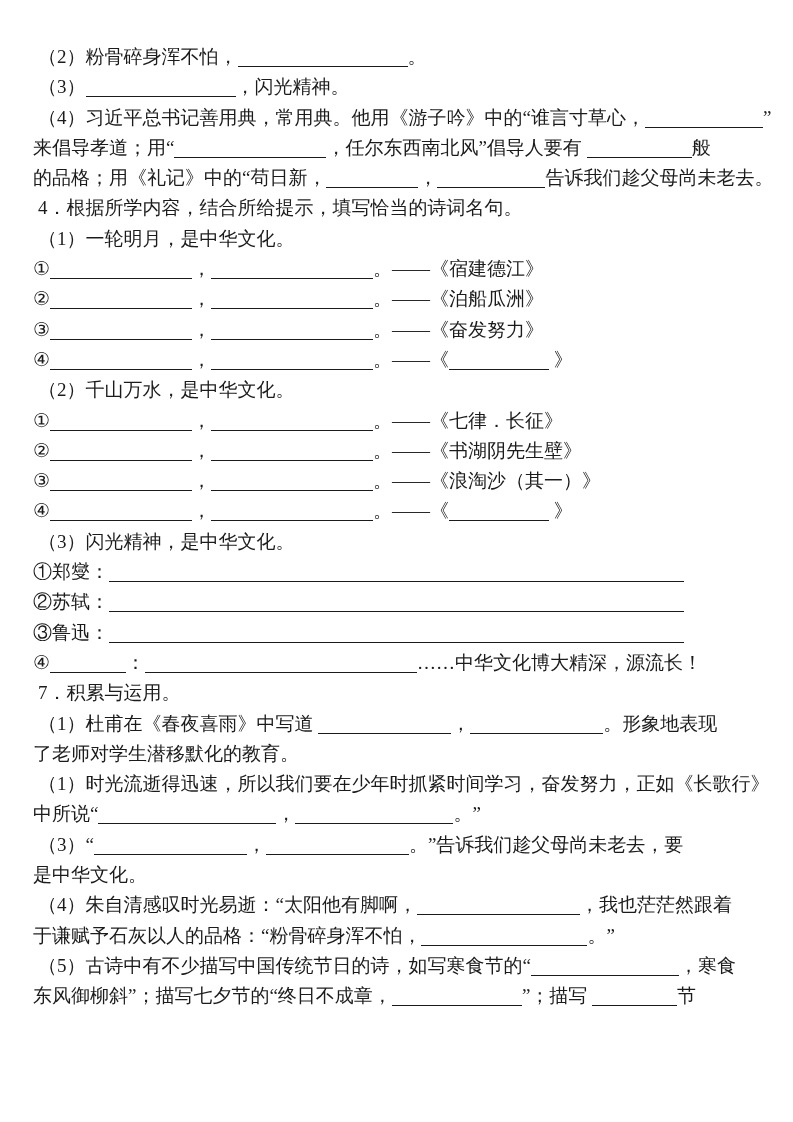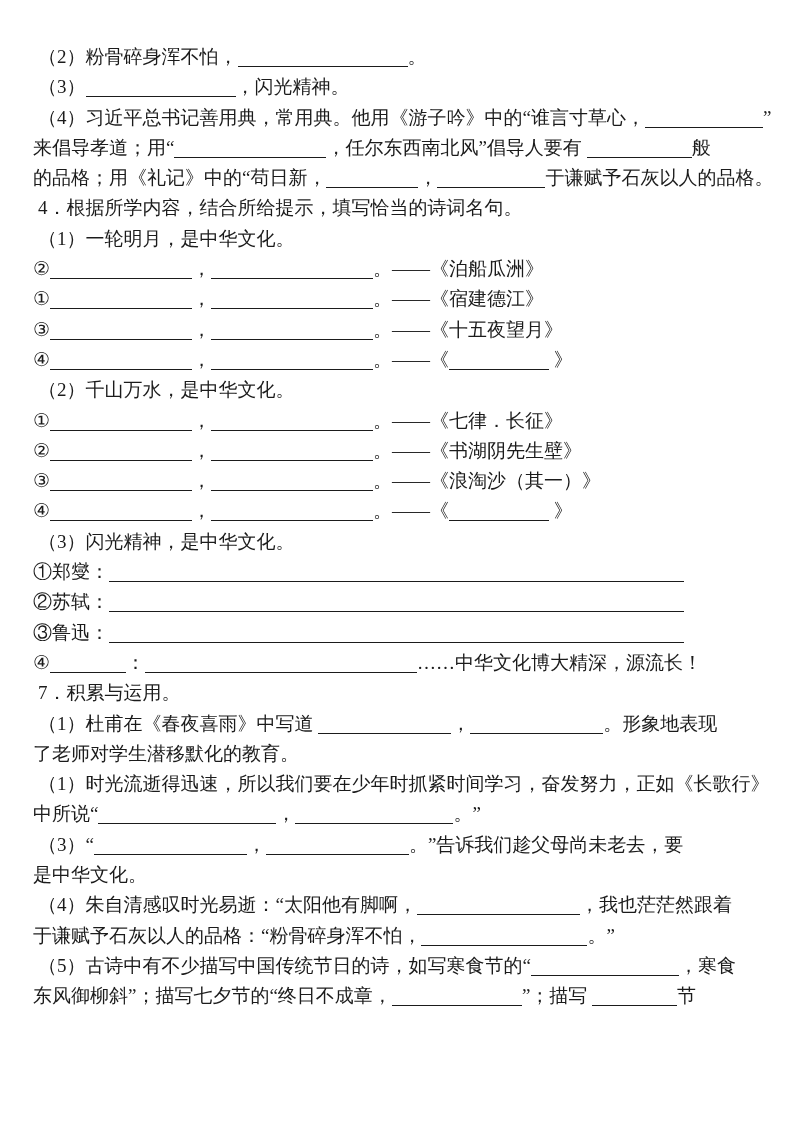--- a/index.html
+++ b/index.html
@@ -34,26 +34,26 @@
 </style>
 </head>
 <body style="background: rgb(255, 255, 255);">
 
 <main class="page" style="color: rgb(27, 27, 27);">
   <div id="doc">
       <div class="line ind"><span class="t">（2）粉骨碎身浑不怕，</span><span class="blank" style="width: 170px; border-bottom-color: rgb(27, 27, 27);"></span><span class="t">。</span></div>
       <div class="line ind"><span class="t">（3）</span><span class="blank" style="width: 150px; border-bottom-color: rgb(27, 27, 27);"></span><span class="t">，闪光精神。</span></div>
       <div class="line ind"><span class="t">（4）习近平总书记善用典，常用典。他用《游子吟》中的“谁言寸草心，</span><span class="blank" style="width: 118px; border-bottom-color: rgb(27, 27, 27);"></span><span class="t">”</span></div>
       <div class="line"><span class="t">来倡导孝道；用“</span><span class="blank" style="width: 152px; border-bottom-color: rgb(27, 27, 27);"></span><span class="t">，任尔东西南北风”倡导人要有 </span><span class="blank" style="width: 105px; border-bottom-color: rgb(27, 27, 27);"></span><span class="t">般</span></div>
-      <div class="line"><span class="t">的品格；用《礼记》中的“苟日新，</span><span class="blank" style="width: 92px; border-bottom-color: rgb(27, 27, 27);"></span><span class="t">，</span><span class="blank" style="width: 108px; border-bottom-color: rgb(27, 27, 27);"></span><span class="t">于谦赋予石灰以人的品格。</span></div>
+      <div class="line"><span class="t">的品格；用《礼记》中的“苟日新，</span><span class="blank" style="width: 92px; border-bottom-color: rgb(27, 27, 27);"></span><span class="t">，</span><span class="blank" style="width: 108px; border-bottom-color: rgb(27, 27, 27);"></span><span class="t">告诉我们趁父母尚未老去。</span></div>
       <div class="line ind"><span class="t">4．根据所学内容，结合所给提示，填写恰当的诗词名句。</span></div>
       <div class="line ind"><span class="t">（1）一轮明月，是中华文化。</span></div>
+      <div class="line"><span class="t">①</span><span class="blank" style="width: 142px; border-bottom-color: rgb(27, 27, 27);"></span><span class="t">，</span><span class="blank" style="width: 162px; border-bottom-color: rgb(27, 27, 27);"></span><span class="t">。——《宿建德江》</span></div>
       <div class="line"><span class="t">②</span><span class="blank" style="width: 142px; border-bottom-color: rgb(27, 27, 27);"></span><span class="t">，</span><span class="blank" style="width: 162px; border-bottom-color: rgb(27, 27, 27);"></span><span class="t">。——《泊船瓜洲》</span></div>
-      <div class="line"><span class="t">①</span><span class="blank" style="width: 142px; border-bottom-color: rgb(27, 27, 27);"></span><span class="t">，</span><span class="blank" style="width: 162px; border-bottom-color: rgb(27, 27, 27);"></span><span class="t">。——《宿建德江》</span></div>
-      <div class="line"><span class="t">③</span><span class="blank" style="width: 142px; border-bottom-color: rgb(27, 27, 27);"></span><span class="t">，</span><span class="blank" style="width: 162px; border-bottom-color: rgb(27, 27, 27);"></span><span class="t">。——《十五夜望月》</span></div>
+      <div class="line"><span class="t">③</span><span class="blank" style="width: 142px; border-bottom-color: rgb(27, 27, 27);"></span><span class="t">，</span><span class="blank" style="width: 162px; border-bottom-color: rgb(27, 27, 27);"></span><span class="t">。——《奋发努力》</span></div>
       <div class="line"><span class="t">④</span><span class="blank" style="width: 142px; border-bottom-color: rgb(27, 27, 27);"></span><span class="t">，</span><span class="blank" style="width: 162px; border-bottom-color: rgb(27, 27, 27);"></span><span class="t">。——《</span><span class="blank" style="width: 100px; border-bottom-color: rgb(27, 27, 27);"></span><span class="t"> 》</span></div>
       <div class="line ind"><span class="t">（2）千山万水，是中华文化。</span></div>
       <div class="line"><span class="t">①</span><span class="blank" style="width: 142px; border-bottom-color: rgb(27, 27, 27);"></span><span class="t">，</span><span class="blank" style="width: 162px; border-bottom-color: rgb(27, 27, 27);"></span><span class="t">。——《七律．长征》</span></div>
       <div class="line"><span class="t">②</span><span class="blank" style="width: 142px; border-bottom-color: rgb(27, 27, 27);"></span><span class="t">，</span><span class="blank" style="width: 162px; border-bottom-color: rgb(27, 27, 27);"></span><span class="t">。——《书湖阴先生壁》</span></div>
       <div class="line"><span class="t">③</span><span class="blank" style="width: 142px; border-bottom-color: rgb(27, 27, 27);"></span><span class="t">，</span><span class="blank" style="width: 162px; border-bottom-color: rgb(27, 27, 27);"></span><span class="t">。——《浪淘沙（其一）》</span></div>
       <div class="line"><span class="t">④</span><span class="blank" style="width: 142px; border-bottom-color: rgb(27, 27, 27);"></span><span class="t">，</span><span class="blank" style="width: 162px; border-bottom-color: rgb(27, 27, 27);"></span><span class="t">。——《</span><span class="blank" style="width: 100px; border-bottom-color: rgb(27, 27, 27);"></span><span class="t"> 》</span></div>
       <div class="line ind"><span class="t">（3）闪光精神，是中华文化。</span></div>
       <div class="line"><span class="t">①郑燮：</span><span class="blank" style="width: 575px; border-bottom-color: rgb(27, 27, 27);"></span></div>
       <div class="line"><span class="t">②苏轼：</span><span class="blank" style="width: 575px; border-bottom-color: rgb(27, 27, 27);"></span></div>
       <div class="line"><span class="t">③鲁迅：</span><span class="blank" style="width: 575px; border-bottom-color: rgb(27, 27, 27);"></span></div>

